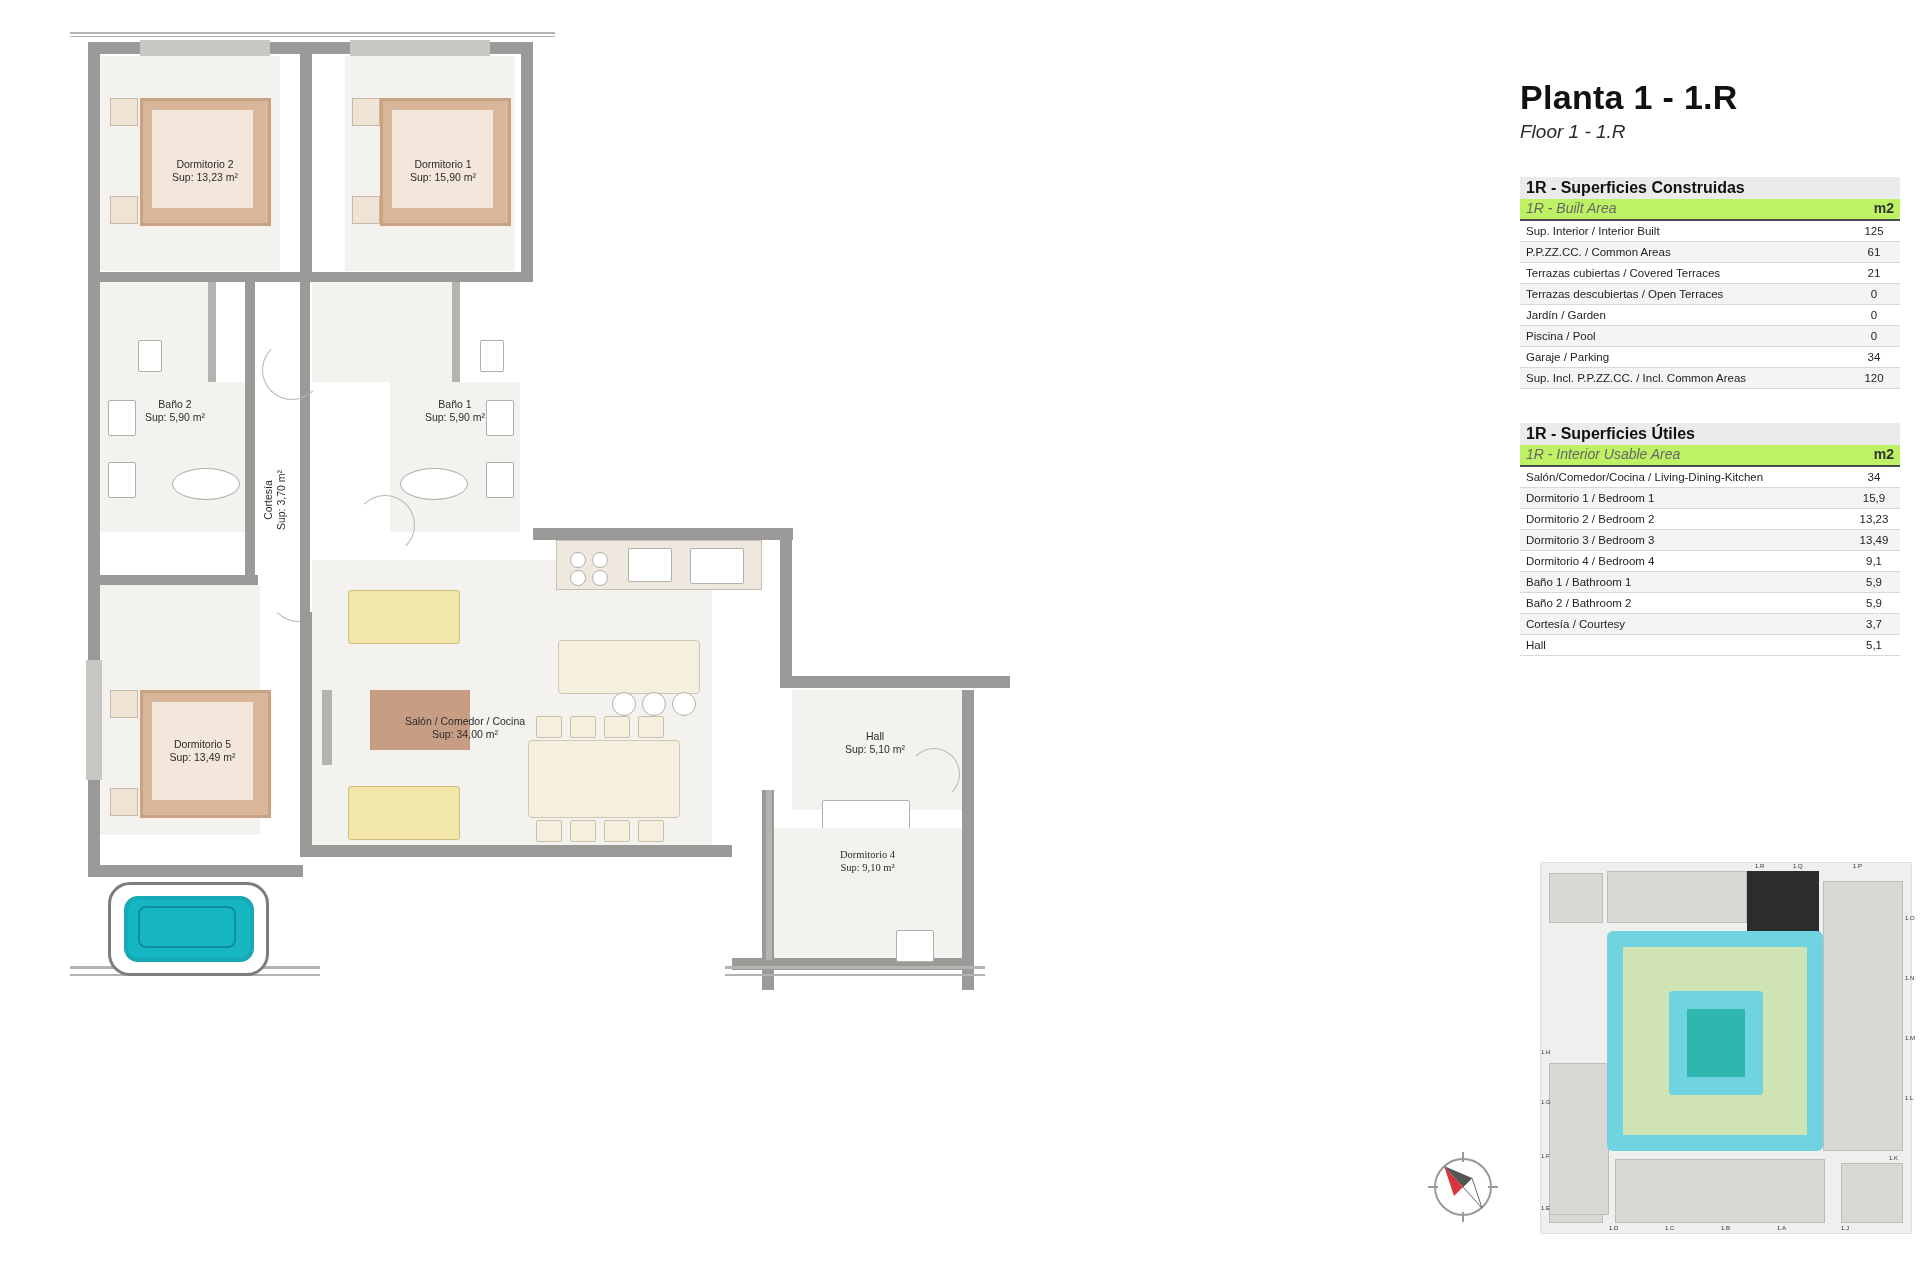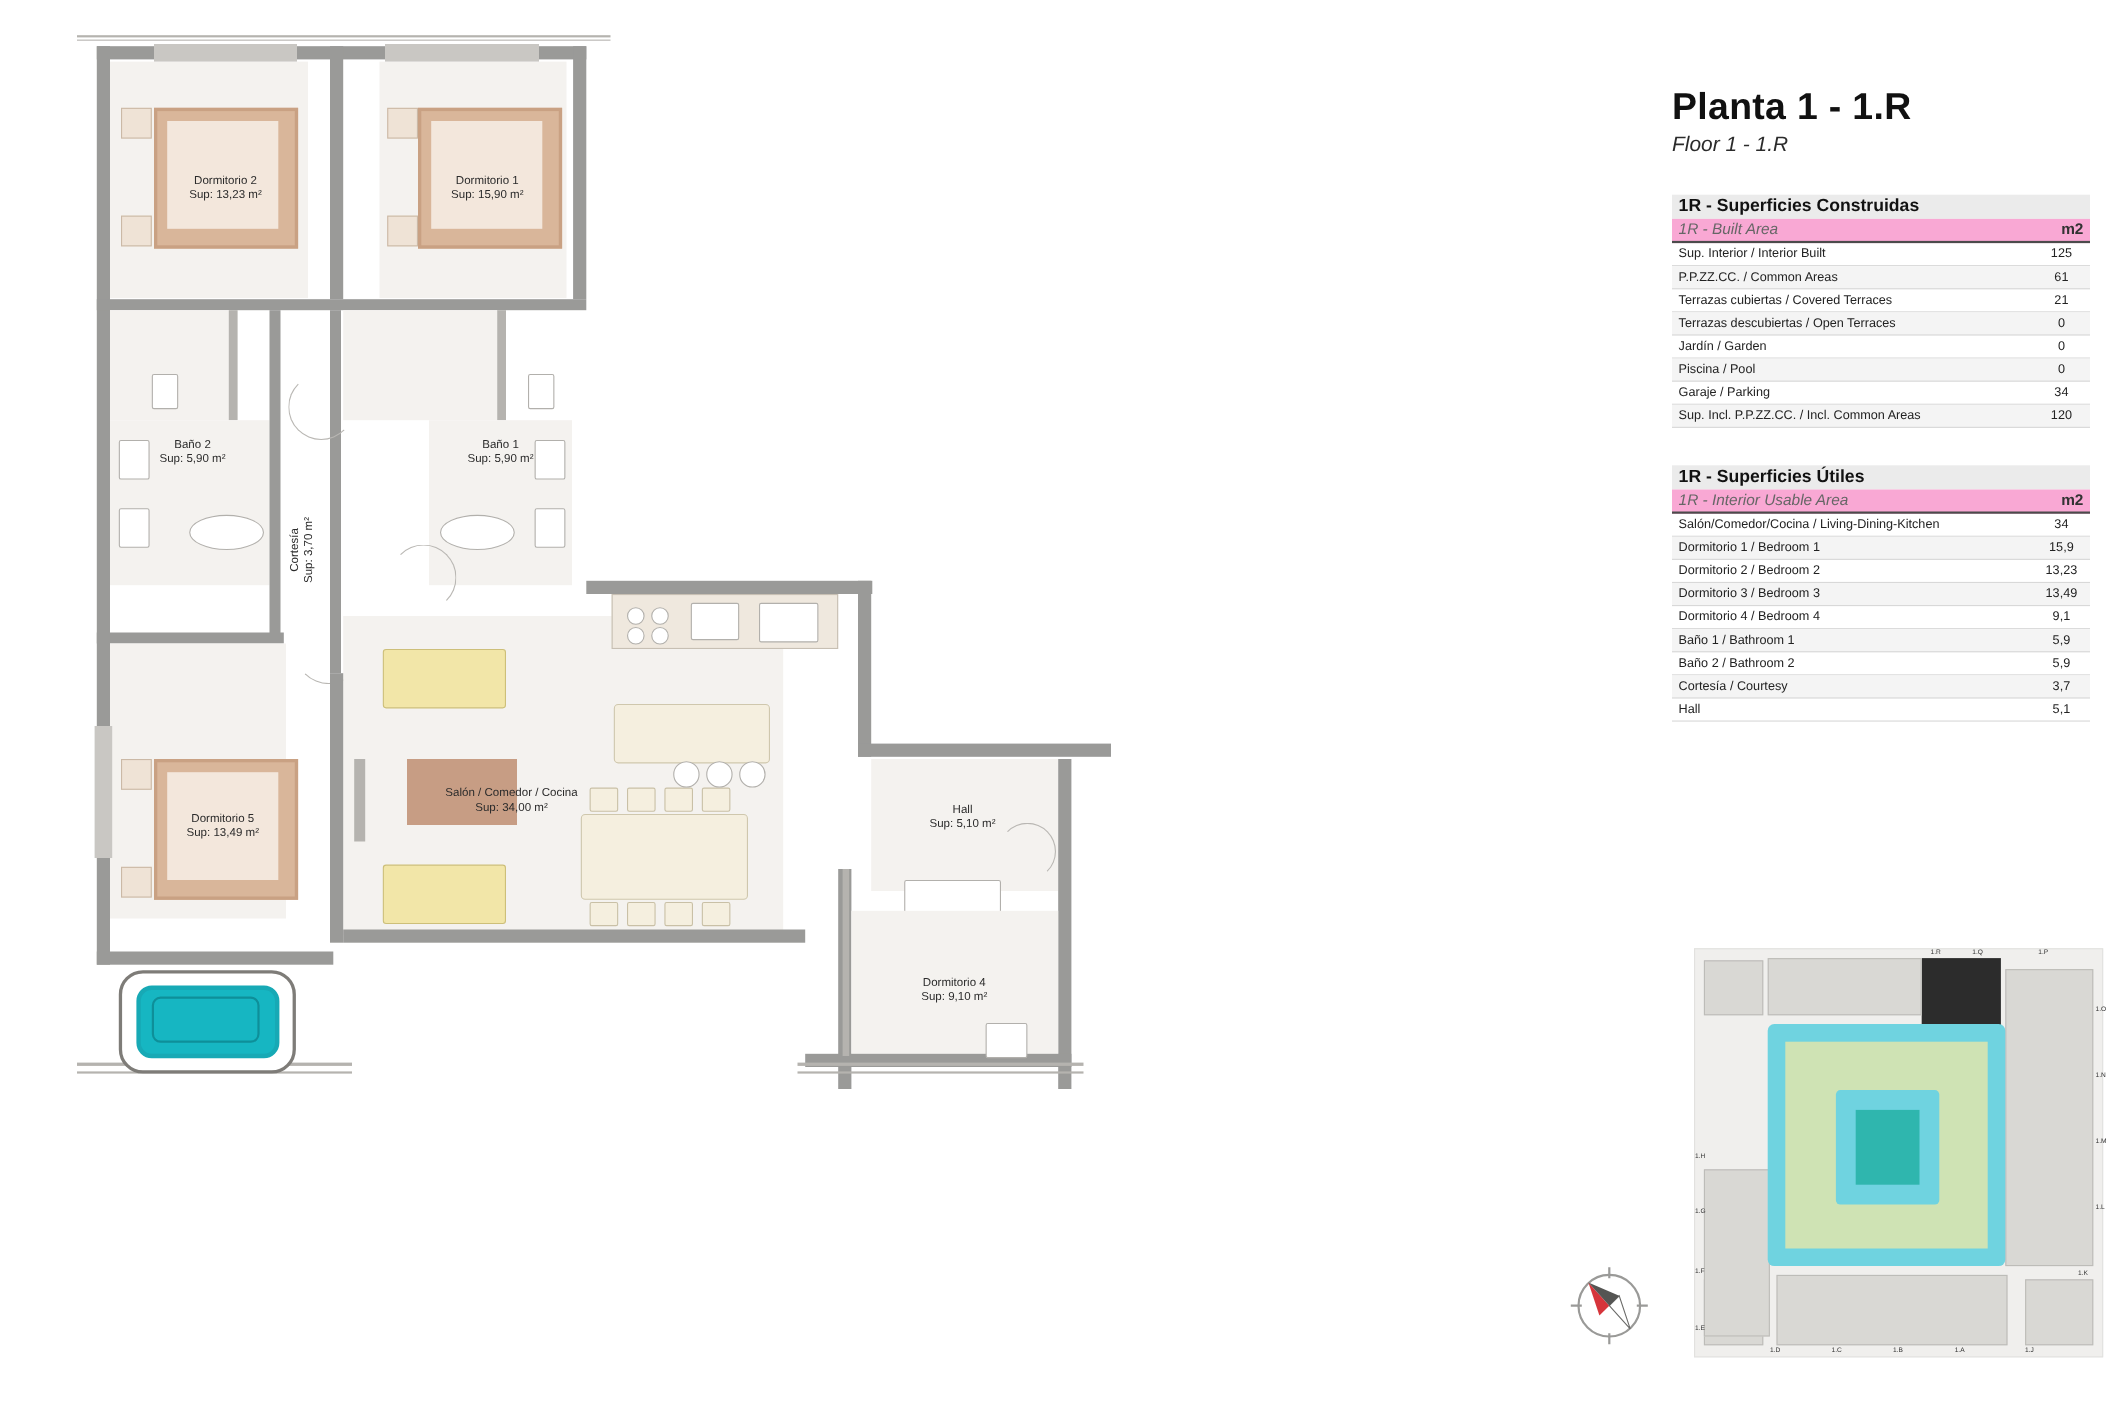--- a/index.html
+++ b/index.html
@@ -159,21 +159,21 @@
     background: #ebebeb;
   }
   .tbl .t-sub {
     display: flex;
     justify-content: space-between;
     align-items: baseline;
     font-size: 14px;
     font-style: italic;
     color: #666;
     padding: 1px 6px 3px 6px;
-    background: #f9a8d4;
+    background: #bef264;
     border-bottom: 2px solid #4b4b4b;
     text-align: center;
   }
   .tbl .t-sub .u {
     font-style: normal;
     font-weight: bold;
     color: #333;
   }
   .row {
     display: flex;
@@ -374,21 +374,21 @@
   <div class="wall" style="left:962px;top:690px;width:12px;height:300px;"></div>
   <div class="label" style="left:790px;top:730px;width:170px;">
     <span class="l1">Hall</span>
     <span class="l2">Sup: 5,10 m²</span>
   </div>
   <div class="door-arc" style="left:908px;top:748px;width:50px;height:50px;border-bottom-color:transparent;border-left-color:transparent;"></div>
   <div class="fixture" style="left:822px;top:800px;width:86px;height:28px;"></div>
 
   <div class="room-fill" style="left:774px;top:828px;width:188px;height:130px;"></div>
   <div class="wall" style="left:732px;top:958px;width:242px;height:12px;"></div>
-  <div class="label" style="left:770px;top:887px;width:195px;">
+  <div class="label" style="left:770px;top:848px;width:195px;font-family:Liberation Serif, serif;">
     <span class="l1">Dormitorio 4</span>
     <span class="l2">Sup: 9,10 m²</span>
   </div>
   <div class="fixture" style="left:896px;top:930px;width=30px;width:36px;height:30px;"></div>
   <div class="wall-thin" style="left:766px;top:790px;width:6px;height:170px;"></div>
 
   <div class="wall-thin" style="left:70px;top:966px;width:250px;height:3px;"></div>
   <div class="wall-thin" style="left:70px;top:974px;width:250px;height:2px;"></div>
   <div class="wall-thin" style="left:725px;top:966px;width:260px;height:3px;"></div>
   <div class="wall-thin" style="left:725px;top:974px;width:260px;height:2px;"></div>

